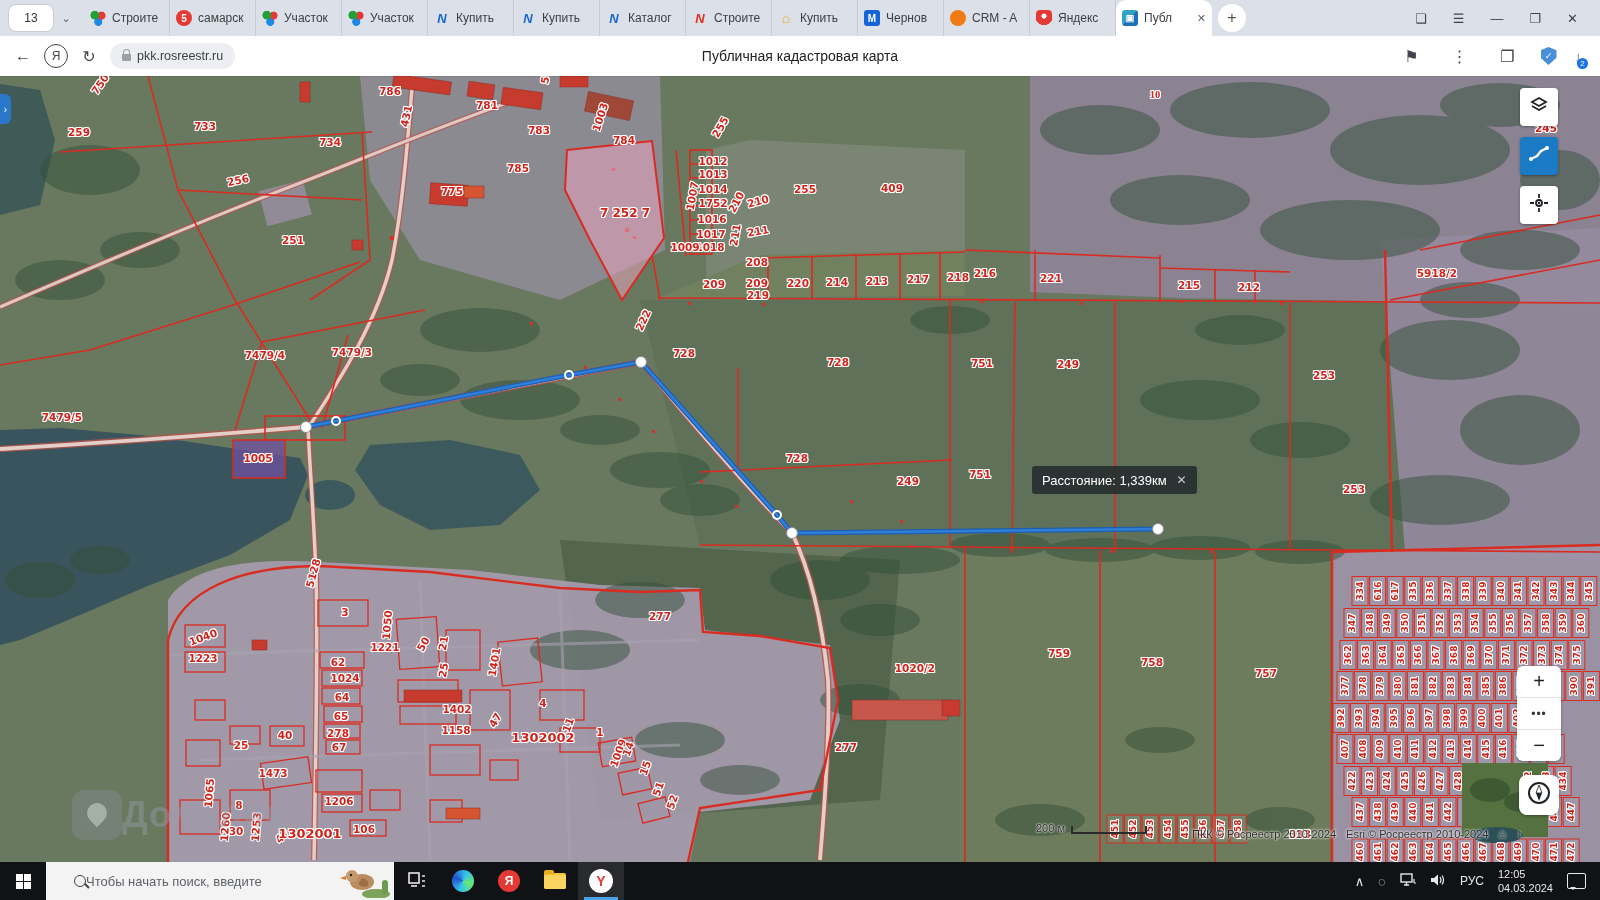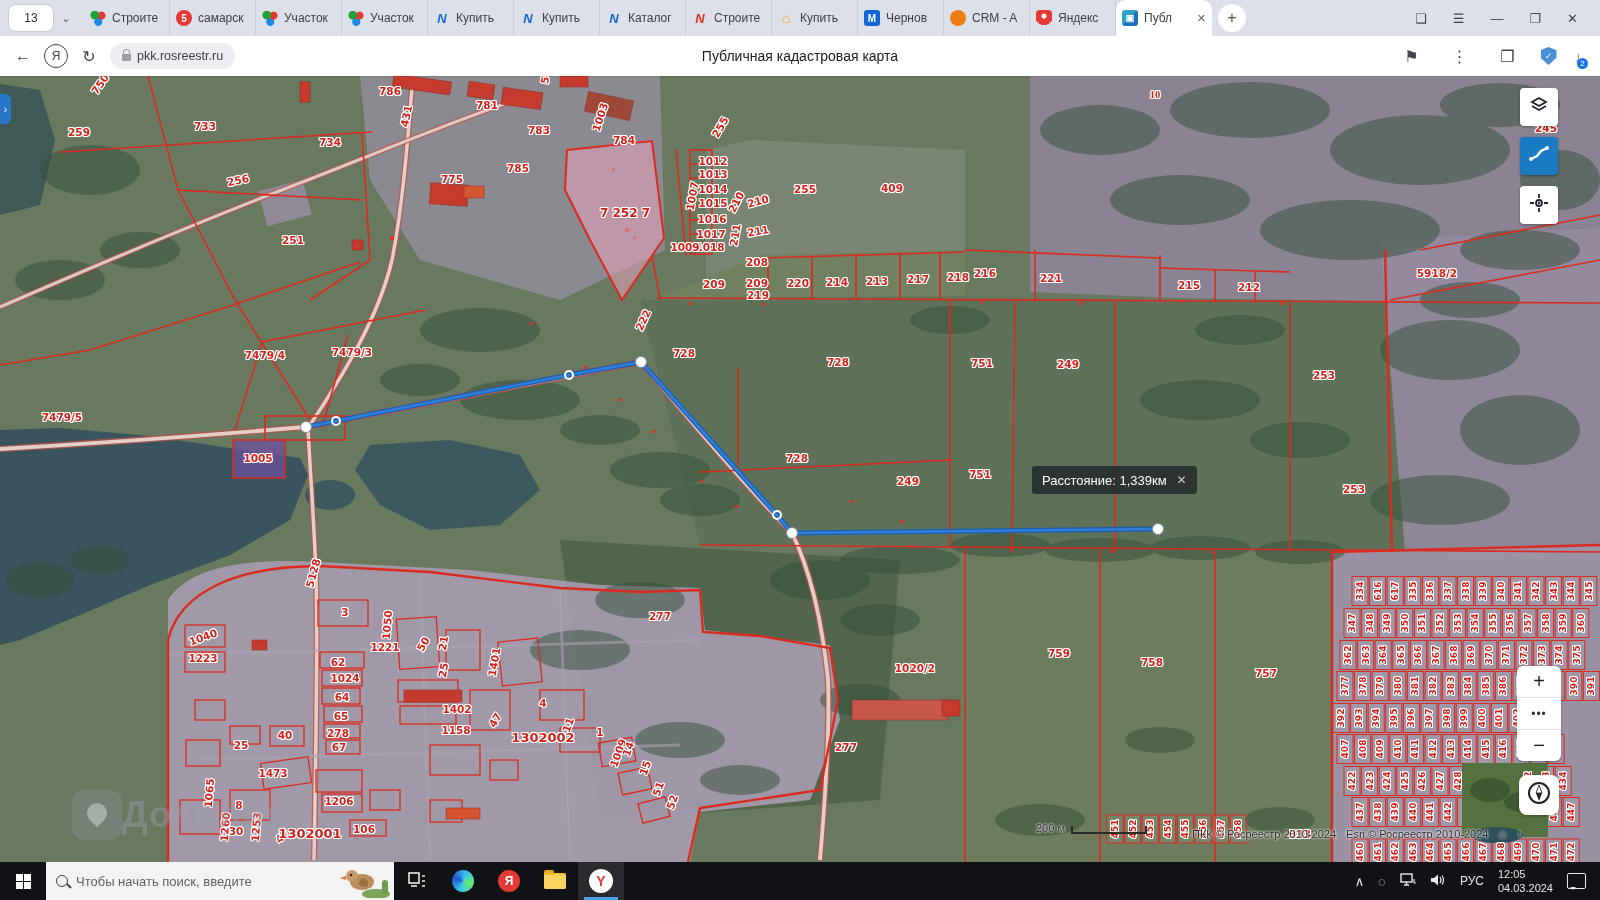--- a/index.html
+++ b/index.html
@@ -78,21 +78,21 @@
   .shield{width:16px;height:18px;background:#4a90d9;clip-path:polygon(50% 0,100% 18%,100% 60%,50% 100%,0 60%,0 18%);
     display:flex;align-items:center;justify-content:center;color:#fff;font-size:9px;position:relative;}
   .badge{position:absolute;right:-6px;bottom:-4px;background:#1a73e8;color:#fff;font-size:8px;width:11px;height:11px;
     border-radius:50%;display:flex;align-items:center;justify-content:center;}
   #dl-wrap{position:relative;color:#42464c;font-size:15px;cursor:pointer;}
   
   #taskbar{position:absolute;left:0;bottom:0;width:1600px;height:38px;background:#101216;z-index:12;display:flex;align-items:center;}
   #startbtn{width:46px;height:38px;display:flex;align-items:center;justify-content:center;cursor:pointer;}
   .winlogo{width:15px;height:15px;display:grid;grid-template-columns:7px 7px;grid-template-rows:7px 7px;gap:1px;}
   .winlogo i{background:#fff;}
-  #tb-search{width:348px;height:38px;background:#f3f3f3;display:flex;align-items:center;gap:8px;padding:0 10px;box-sizing:border-box;cursor:text;position:relative;}
+  #tb-search{width:348px;height:38px;background:#f3f3f3;display:flex;align-items:center;padding:0 28px;box-sizing:border-box;cursor:text;position:relative;}
   #mag{width:10px;height:10px;border:1.6px solid #444;border-radius:50%;position:relative;flex:0 0 10px;}
   #mag:after{content:"";position:absolute;left:9px;top:9px;width:6px;height:1.6px;background:#444;transform:rotate(45deg);}
   #tb-search span{font-size:13px;color:#5f6368;white-space:nowrap;}
   #birdpic{position:absolute;right:2px;top:2px;width:60px;height:34px;}
   .taskic{width:46px;height:38px;display:flex;align-items:center;justify-content:center;cursor:pointer;position:relative;}
   .taskic.activeapp{background:rgba(255,255,255,.10);}
   .taskic.activeapp:after{content:"";position:absolute;left:6px;right:6px;bottom:0;height:3px;background:#4aa3e8;}
   .edge-ic{width:22px;height:22px;border-radius:50%;background:conic-gradient(from 200deg,#35c1f1,#2052cb,#35c1f1,#66eb6e,#35c1f1);}
   .yab-ic{width:22px;height:22px;border-radius:50%;background:#e53935;color:#fff;font-weight:bold;font-size:12px;display:flex;align-items:center;justify-content:center;}
   .folder-ic{width:22px;height:16px;background:#f8c33a;border-radius:2px;position:relative;}
@@ -453,30 +453,30 @@
       <div class="plabel" style="left: 72px; top: 132px; transform: translate(-50%, -50%); padding-left: 14px;">259</div>
       <div class="plabel" style="left: 205px; top: 126px; transform: translate(-50%, -50%);">733</div>
       <div class="plabel" style="left: 330px; top: 142px; transform: translate(-50%, -50%);">734</div>
       <div class="plabel" style="left: 238px; top: 180px; transform: translate(-50%, -50%) rotate(-12deg);">256</div>
       <div class="plabel" style="left: 293px; top: 240px; transform: translate(-50%, -50%);">251</div>
       <div class="plabel" style="left: 390px; top: 91px; transform: translate(-50%, -50%);">786</div>
       <div class="plabel" style="left: 406px; top: 116px; transform: translate(-50%, -50%) rotate(-78deg);">431</div>
       <div class="plabel" style="left: 487px; top: 105px; transform: translate(-50%, -50%);">781</div>
       <div class="plabel" style="left: 539px; top: 130px; transform: translate(-50%, -50%);">783</div>
       <div class="plabel" style="left: 518px; top: 168px; transform: translate(-50%, -50%);">785</div>
-      <div class="plabel" style="left: 452px; top: 179px; transform: translate(-50%, -50%);">775</div>
+      <div class="plabel" style="left: 452px; top: 191px; transform: translate(-50%, -50%);">775</div>
       <div class="plabel" style="left: 546px; top: 73px; transform: translate(-50%, -50%) rotate(-80deg);">543</div>
       <div class="plabel" style="left: 600px; top: 117px; transform: translate(-50%, -50%) rotate(-72deg);">1003</div>
       <div class="plabel" style="left: 624px; top: 140px; transform: translate(-50%, -50%);">784</div>
       <div class="plabel" style="left: 625px; top: 213px; font-size: 12px; transform: translate(-50%, -50%);">7 252 7</div>
       <div class="plabel" style="left: 643px; top: 320px; transform: translate(-50%, -50%) rotate(-65deg);">222</div>
       <div class="plabel" style="left: 713px; top: 161px; transform: translate(-50%, -50%);">1012</div>
       <div class="plabel" style="left: 713px; top: 174px; transform: translate(-50%, -50%);">1013</div>
       <div class="plabel" style="left: 713px; top: 189px; transform: translate(-50%, -50%);">1014</div>
-      <div class="plabel" style="left: 713px; top: 203px; transform: translate(-50%, -50%);">1015</div>
+      <div class="plabel" style="left: 713px; top: 203px; transform: translate(-50%, -50%);">1752</div>
       <div class="plabel" style="left: 712px; top: 219px; transform: translate(-50%, -50%);">1016</div>
       <div class="plabel" style="left: 711px; top: 234px; transform: translate(-50%, -50%);">1017</div>
       <div class="plabel" style="left: 710px; top: 247px; transform: translate(-50%, -50%);">1018</div>
       <div class="plabel" style="left: 692px; top: 196px; transform: translate(-50%, -50%) rotate(-80deg);">1007</div>
       <div class="plabel" style="left: 685px; top: 247px; transform: translate(-50%, -50%);">1009</div>
       <div class="plabel" style="left: 720px; top: 127px; transform: translate(-50%, -50%) rotate(-60deg);">255</div>
       <div class="plabel" style="left: 805px; top: 189px; transform: translate(-50%, -50%);">255</div>
       <div class="plabel" style="left: 892px; top: 188px; transform: translate(-50%, -50%);">409</div>
       <div class="plabel" style="left: 736px; top: 202px; transform: translate(-50%, -50%) rotate(-62deg);">210</div>
       <div class="plabel" style="left: 758px; top: 201px; transform: translate(-50%, -50%) rotate(-15deg);">210</div>

